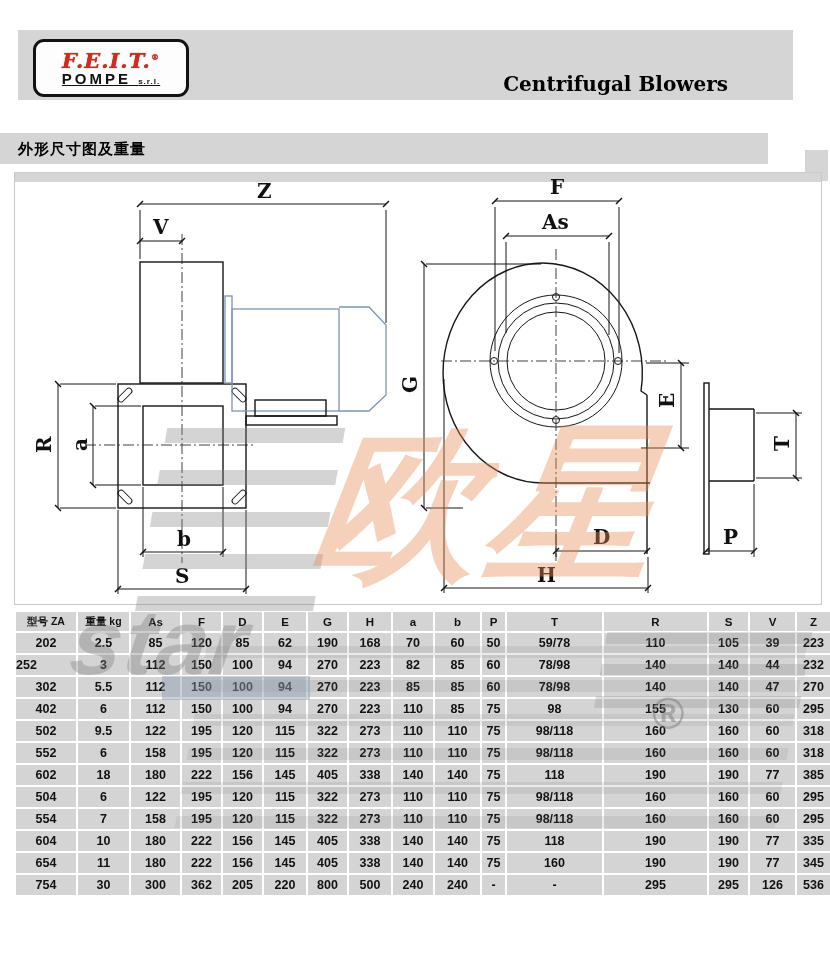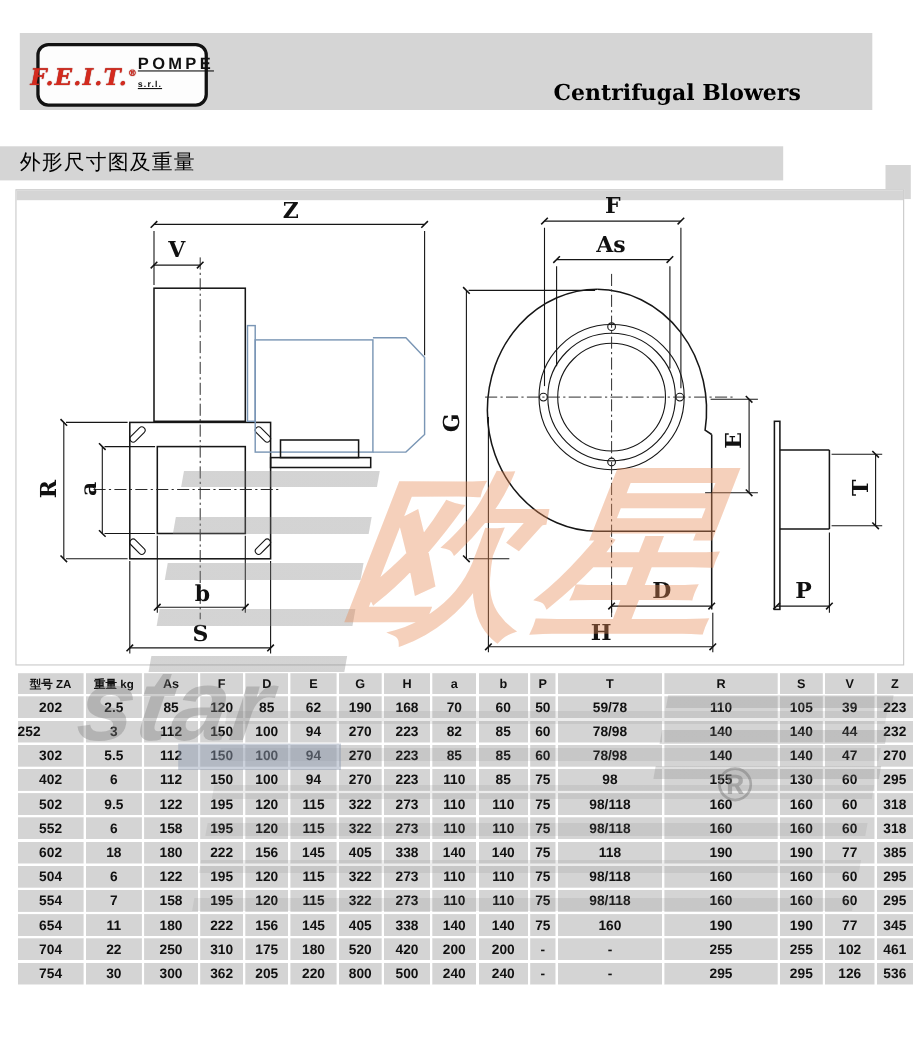--- a/index.html
+++ b/index.html
@@ -5,42 +5,42 @@
   html,body{margin:0;padding:0;}
   body{
     width:830px;height:963px;position:relative;overflow:hidden;
     background:#ffffff;font-family:"Liberation Sans",sans-serif;
   }
   
   .header-band{position:absolute;left:18px;top:30px;width:775px;height:70px;background:#d5d5d5;}
   .logo-box{
     position:absolute;left:15px;top:9px;width:150px;height:52px;
     background:#fdfdfd;border:3px solid #121212;border-radius:11px;
-    display:flex;flex-direction:row;align-items:center;justify-content:center;
+    display:flex;flex-direction:column;align-items:center;justify-content:center;
   }
   .logo-brand{
     font-family:"DejaVu Serif",serif;font-weight:bold;font-style:italic;
     font-size:21px;color:#d42a1e;letter-spacing:1px;line-height:20px;
     text-shadow:0 0 1px #7a0d06;
   }
   .logo-reg{font-size:8px;vertical-align:super;color:#d42a1e;font-style:normal;}
   .logo-sub{font-weight:bold;font-size:15px;color:#111;letter-spacing:3px;line-height:16px;text-decoration:underline;}
   .logo-suffix{font-size:8px;letter-spacing:1px;font-weight:bold;color:#111;}
   .title-cn{
     position:absolute;left:170px;top:8px;width:540px;text-align:center;
     font-size:25px;font-weight:bold;color:#000;letter-spacing:1px;
   }
   .title-en{
     position:absolute;left:170px;top:42px;width:540px;text-align:right;
     font-family:"DejaVu Serif",serif;font-size:20px;font-weight:bold;color:#000;
   }
   
   .section-bar{
-    position:absolute;left:0;top:133px;width:712px;height:31px;background:#d5d5d5;
-    font-size:19px;font-weight:normal;color:#000;line-height:31px;padding-left:18px;
+    position:absolute;left:0;top:133px;width:768px;height:31px;background:#d5d5d5;
+    font-size:15px;font-weight:bold;color:#000;line-height:31px;padding-left:18px;
     box-sizing:border-box;letter-spacing:1px;
   }
   .corner-square{position:absolute;left:805px;top:150px;width:23px;height:31px;background:#d5d5d5;}
   
   .diagram-panel{
     position:absolute;left:14px;top:172px;width:808px;height:433px;
     background:#fff;border:1px solid #c9c9c9;box-sizing:border-box;
   }
   .panel-top-strip{position:absolute;left:0;top:0;width:100%;height:9px;background:#d5d5d5;}
   .diagram-svg{position:absolute;left:0;top:0;}
@@ -439,54 +439,54 @@
           <td>110</td>
           <td>110</td>
           <td>75</td>
           <td>98/118</td>
           <td>160</td>
           <td>160</td>
           <td>60</td>
           <td>295</td>
         </tr>
         <tr>
+          <td>604</td>
+          <td>10</td>
+          <td>180</td>
+          <td>222</td>
+          <td>156</td>
+          <td>145</td>
+          <td>405</td>
+          <td>338</td>
+          <td>140</td>
+          <td>140</td>
+          <td>75</td>
+          <td>118</td>
+          <td>190</td>
+          <td>190</td>
+          <td>77</td>
+          <td>335</td>
+        </tr>
+        <tr>
           <td>654</td>
           <td>11</td>
           <td>180</td>
           <td>222</td>
           <td>156</td>
           <td>145</td>
           <td>405</td>
           <td>338</td>
           <td>140</td>
           <td>140</td>
           <td>75</td>
           <td>160</td>
           <td>190</td>
           <td>190</td>
           <td>77</td>
           <td>345</td>
-        </tr>
-        <tr>
-          <td>704</td>
-          <td>22</td>
-          <td>250</td>
-          <td>310</td>
-          <td>175</td>
-          <td>180</td>
-          <td>520</td>
-          <td>420</td>
-          <td>200</td>
-          <td>200</td>
-          <td>-</td>
-          <td>-</td>
-          <td>255</td>
-          <td>255</td>
-          <td>102</td>
-          <td>461</td>
         </tr>
         <tr>
           <td>754</td>
           <td>30</td>
           <td>300</td>
           <td>362</td>
           <td>205</td>
           <td>220</td>
           <td>800</td>
           <td>500</td>

